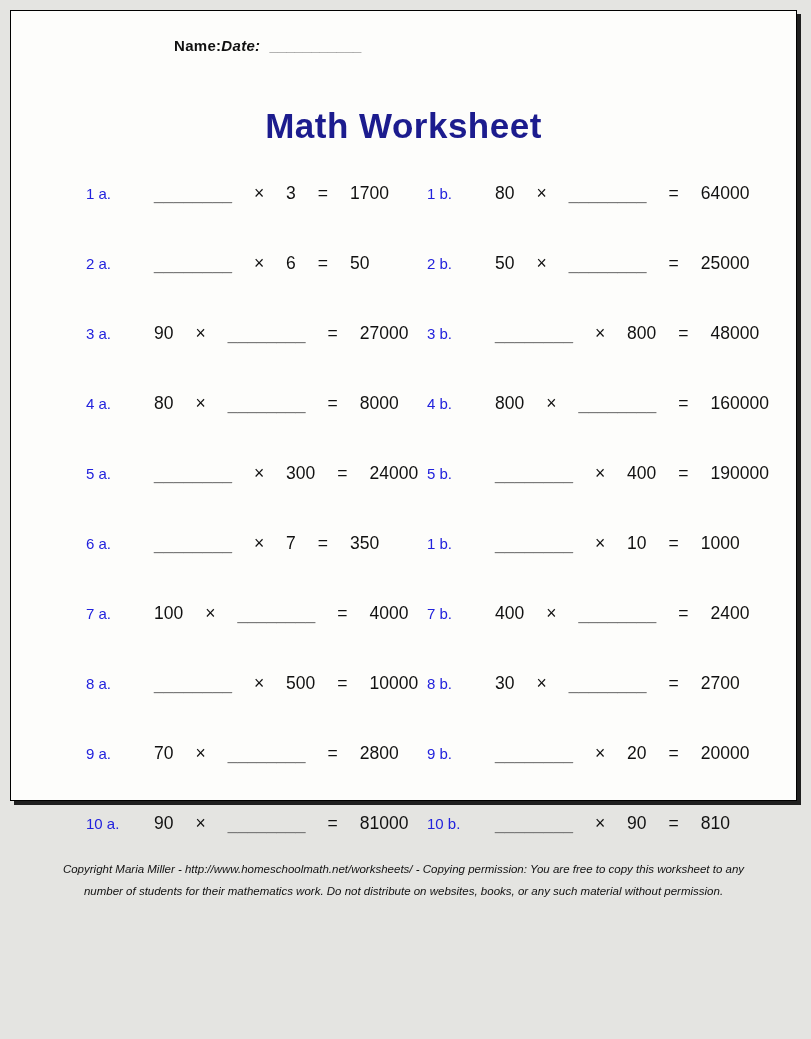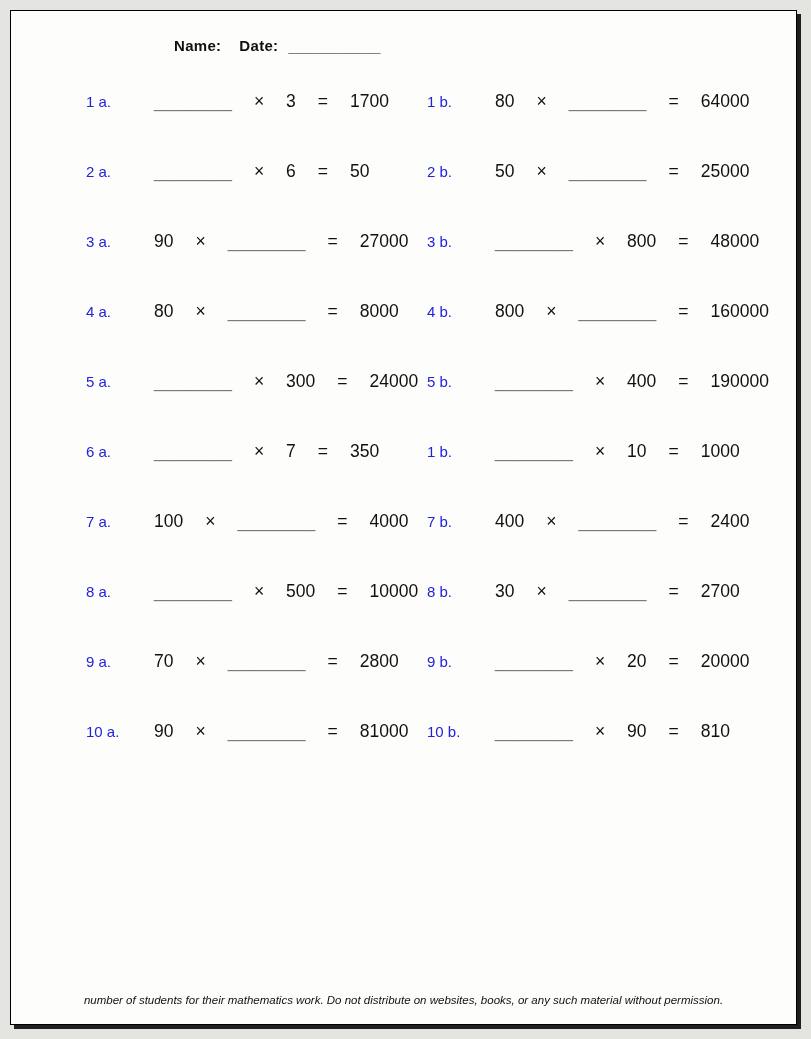--- a/index.html
+++ b/index.html
@@ -11,21 +11,21 @@
   html,body{width:811px;height:1039px;}
   body{
     background:#e4e4e1;
     font-family:"Liberation Sans","DejaVu Sans",sans-serif;
     color:#111;
     overflow:hidden;
   }
   .page{
     position:relative;
     margin:10px 14px 0 10px;
-    height:1015px;
+    height:791px;
     background:#fdfdfb;
     border:1px solid #000;
     box-shadow:4px 4px 0 #1f1f1f;
     display:flex;
     flex-direction:column;
   }
   
   .hdr{
     margin-top:26px;
     padding-left:163px;
@@ -34,21 +34,21 @@
     white-space:nowrap;
     font-size:15px;
   }
   .hdr .lbl{font-weight:bold;letter-spacing:.3px;}
   .hdr .fill-line{
     color:var(--blank-color);
     font-size:15px;
     letter-spacing:0;
     margin-left:6px;
   }
-  .hdr .date-group{margin-left:18px;}
+  .hdr .date-group{font-style:italic;}
   
   .title{
     margin-top:52px;
     text-align:center;
     font-size:35px;
     font-weight:bold;
     color:var(--title-color);
     letter-spacing:.5px;
   }
   
@@ -95,20 +95,21 @@
 <div class="page">
 
   <div class="hdr">
     <span class="lbl">Name:</span>
     <span class="date-group">
       <span class="lbl">Date:</span>
       <span class="fill-line">___________</span>
     </span>
   </div>
 
+  <h1 class="title">Math Worksheet</h1>
 
   <div class="problems">
       <div class="plabel">1 a.</div>
       <div class="pexpr">
         <span class="blank">________</span>
         <span class="op">×</span>
         <span class="factor">3</span>
         <span class="op">=</span>
         <span class="result">1700</span>
       </div>
@@ -260,16 +261,17 @@
       <div class="pexpr">
         <span class="blank">________</span>
         <span class="op">×</span>
         <span class="factor">90</span>
         <span class="op">=</span>
         <span class="result">810</span>
       </div>
     </div>
 
   <div class="footer">
+    <div>Copyright Maria Miller - http://www.homeschoolmath.net/worksheets/ - Copying permission: You are free to copy this worksheet to any</div>
     <div>number of students for their mathematics work. Do not distribute on websites, books, or any such material without permission.</div>
   </div>
 
 </div>
 
 </body></html>

